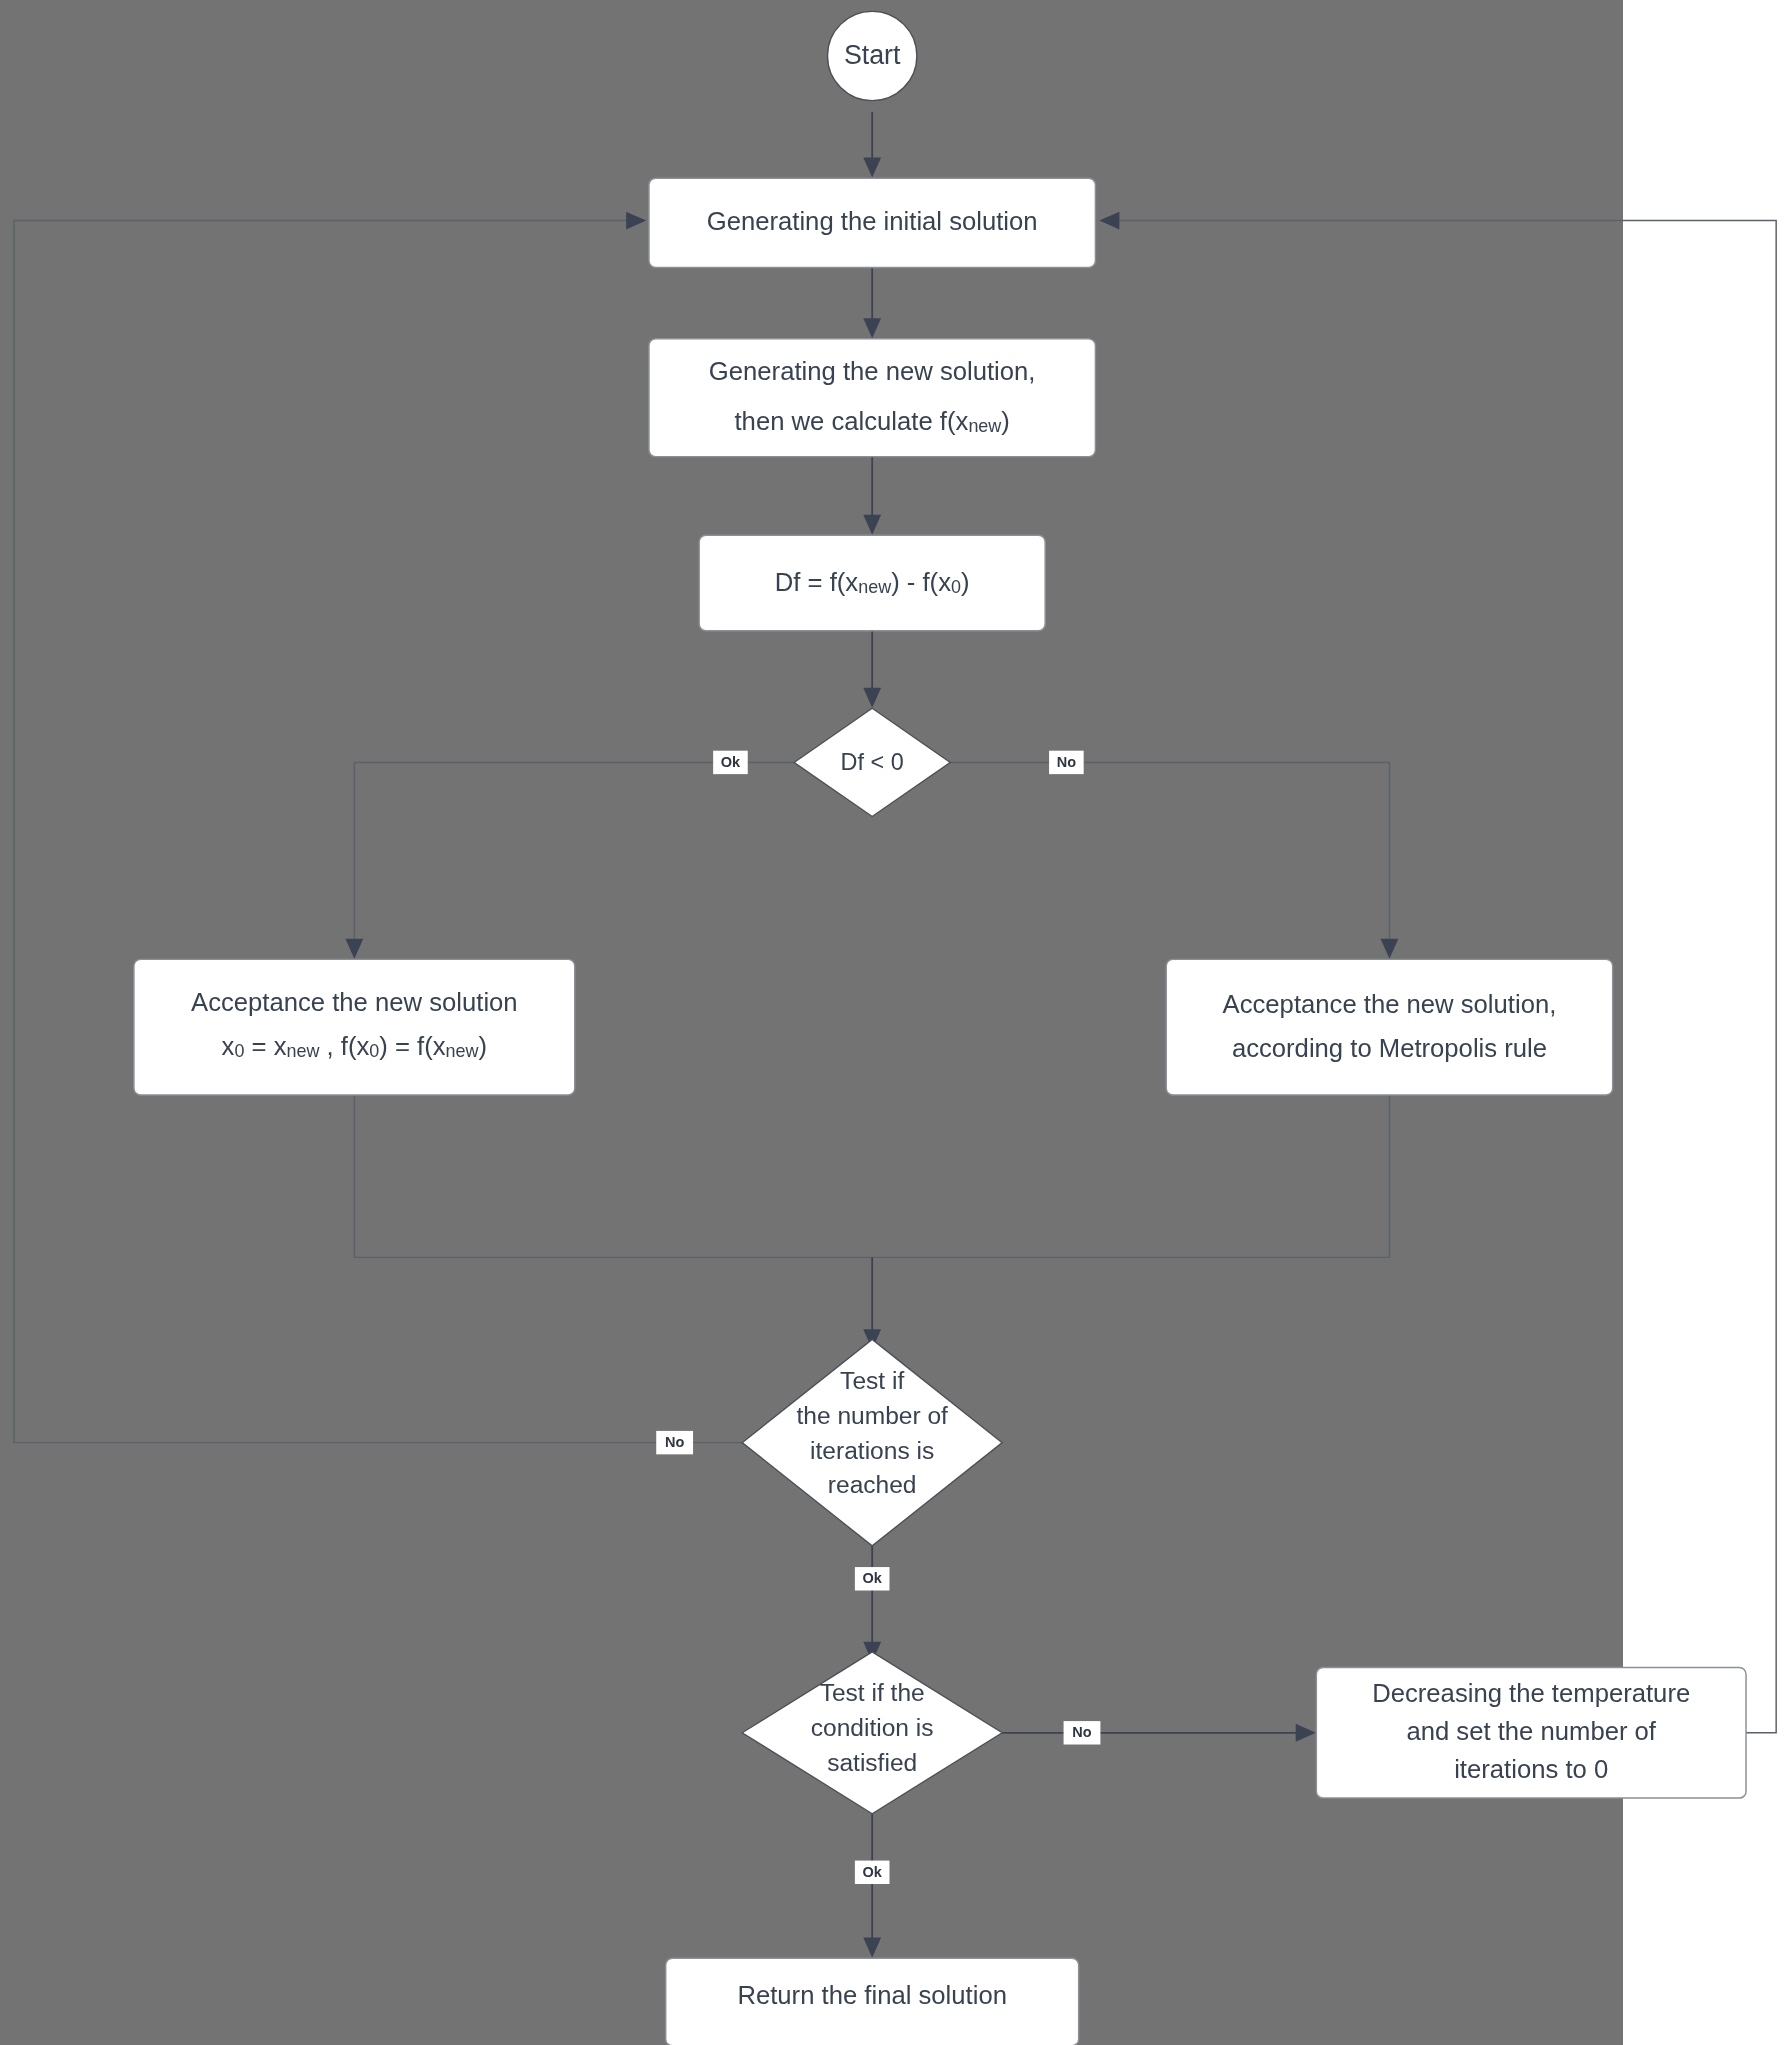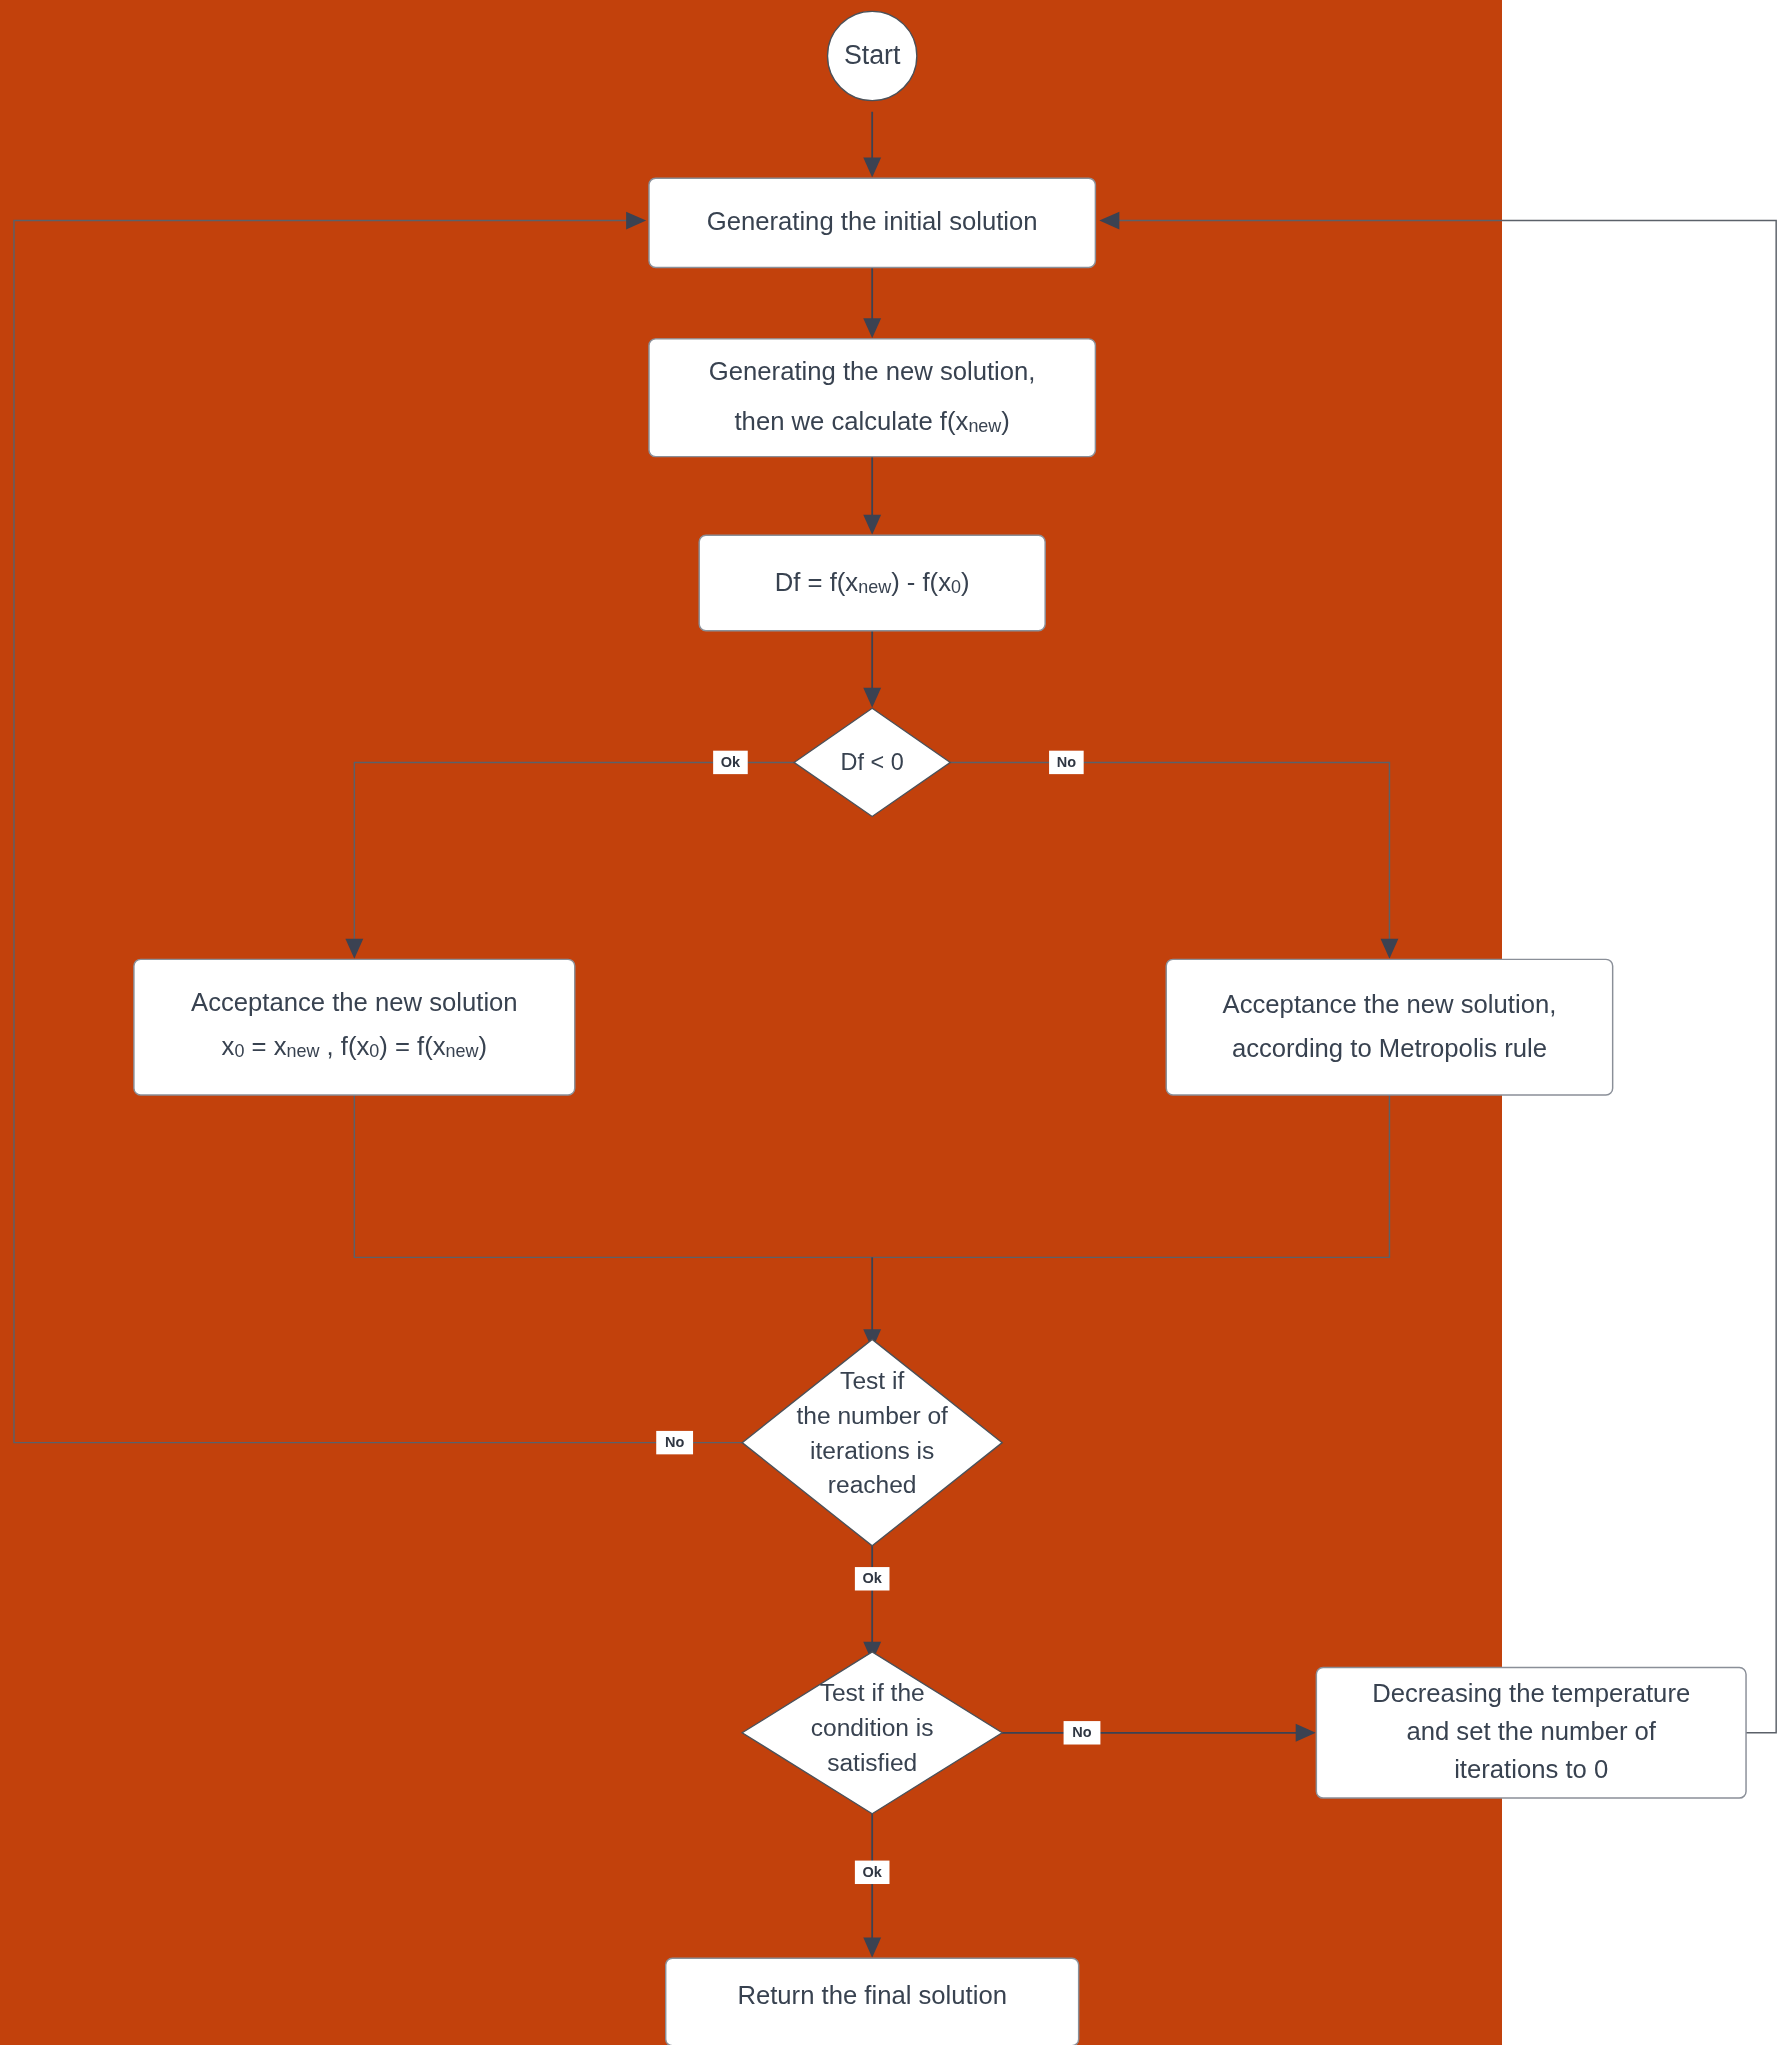--- a/index.html
+++ b/index.html
@@ -8,23 +8,23 @@
     background: #ffffff;
   }
   body {
     width: 1789px;
     height: 2046px;
     font-family: "Liberation Sans", sans-serif;
     overflow: hidden;
   }
   #flowchart-root {
     position: relative;
-    width: 1502px;
+    width: 1623px;
     height: 2046px;
-    background: #c2410c;
+    background: #737373;
   }
   svg.diagram {
     display: block;
     width: 1789px;
     height: 2046px;
   }
   .node-shape {
     fill: #ffffff;
     stroke: #8a8f98;
     stroke-width: 2.6;

